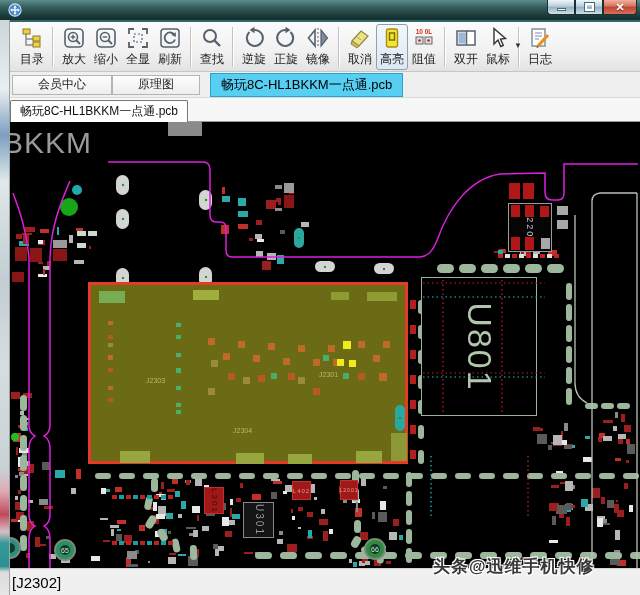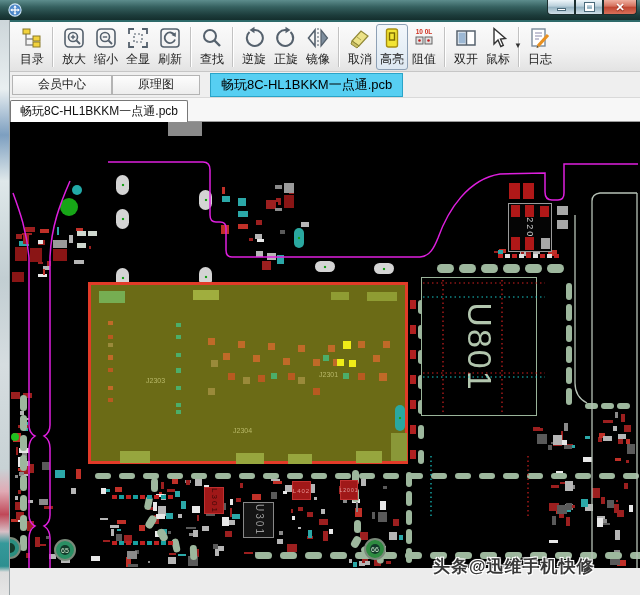--- a/index.html
+++ b/index.html
@@ -249,20 +249,21 @@
     <div class="tab-btn">会员中心</div>
     <div class="tab-btn">原理图</div>
     <div id="tab-active1">畅玩8C-HL1BKKM一点通.pcb</div>
   </div>
 
   <div id="tabs2">
     <div id="tab-active2">畅玩8C-HL1BKKM一点通.pcb</div>
   </div>
 
   <div id="canvas">
+    <div id="silkscreen-text">BKKM</div>
   <div class="abs" style="left: 281.981px; top: 394.115px; width: 3.47529px; height: 3.51991px; background: rgb(232, 232, 232); z-index: 1;"></div>
       <div class="abs" style="left: 249.055px; top: 402.636px; width: 5.04837px; height: 6.2125px; background: rgb(138, 138, 138); z-index: 1;"></div>
       <div class="abs" style="left: 200.541px; top: 373.916px; width: 7.28435px; height: 3.52555px; background: rgb(182, 182, 182); z-index: 1;"></div>
       <div class="abs" style="left: 274.778px; top: 363.308px; width: 8.38509px; height: 6.52174px; background: rgb(182, 182, 182); z-index: 1;"></div>
       <div class="abs" style="left: 168.345px; top: 392.376px; width: 3.59338px; height: 3.67101px; background: rgb(182, 182, 182); z-index: 1;"></div>
       <div class="abs" style="left: 113.831px; top: 412.745px; width: 7.853px; height: 7.81318px; background: rgb(156, 31, 31); z-index: 1;"></div>
       <div class="abs" style="left: 333.093px; top: 358.877px; width: 3.45911px; height: 7.95599px; background: rgb(156, 31, 31); z-index: 1;"></div>
       <div class="abs" style="left: 161.97px; top: 356.913px; width: 6.51403px; height: 5.48798px; background: rgb(192, 48, 40); z-index: 1;"></div>
       <div class="abs" style="left: 258.383px; top: 381.762px; width: 3.13998px; height: 4.02039px; background: rgb(192, 48, 40); z-index: 1;"></div>
       <div class="abs" style="left: 348.632px; top: 438.758px; width: 6.5687px; height: 5.55125px; background: rgb(182, 182, 182); z-index: 1;"></div>
@@ -808,15 +809,18 @@
         <line x1="492" y1="158" x2="492" y2="292" stroke="#d02020" stroke-width="1.2" stroke-dasharray="1.5,3"></line>
         <line x1="413" y1="161" x2="535" y2="161" stroke="#d02020" stroke-width="1.2" stroke-dasharray="1.5,3"></line>
         <line x1="413" y1="251" x2="535" y2="251" stroke="#d02020" stroke-width="1.2" stroke-dasharray="1.5,3"></line>
         <line x1="413" y1="175" x2="535" y2="175" stroke="#18c8c8" stroke-width="1.2" stroke-dasharray="1.5,3"></line>
         <line x1="413" y1="255" x2="535" y2="255" stroke="#18c8c8" stroke-width="1.2" stroke-dasharray="1.5,3"></line>
         <line x1="518" y1="334" x2="518" y2="394" stroke="#d02020" stroke-width="1.2" stroke-dasharray="1.5,3"></line>
         <line x1="421" y1="334" x2="421" y2="394" stroke="#18c8c8" stroke-width="1.2" stroke-dasharray="1.5,3"></line>
       </svg>
     </div>
 
+  <div id="statusbar">
+    <span id="status-text">[J2302]</span>
+  </div>
 
   <div id="watermark">头条@迅维手机快修</div>
 </div>
 
 </body></html>

